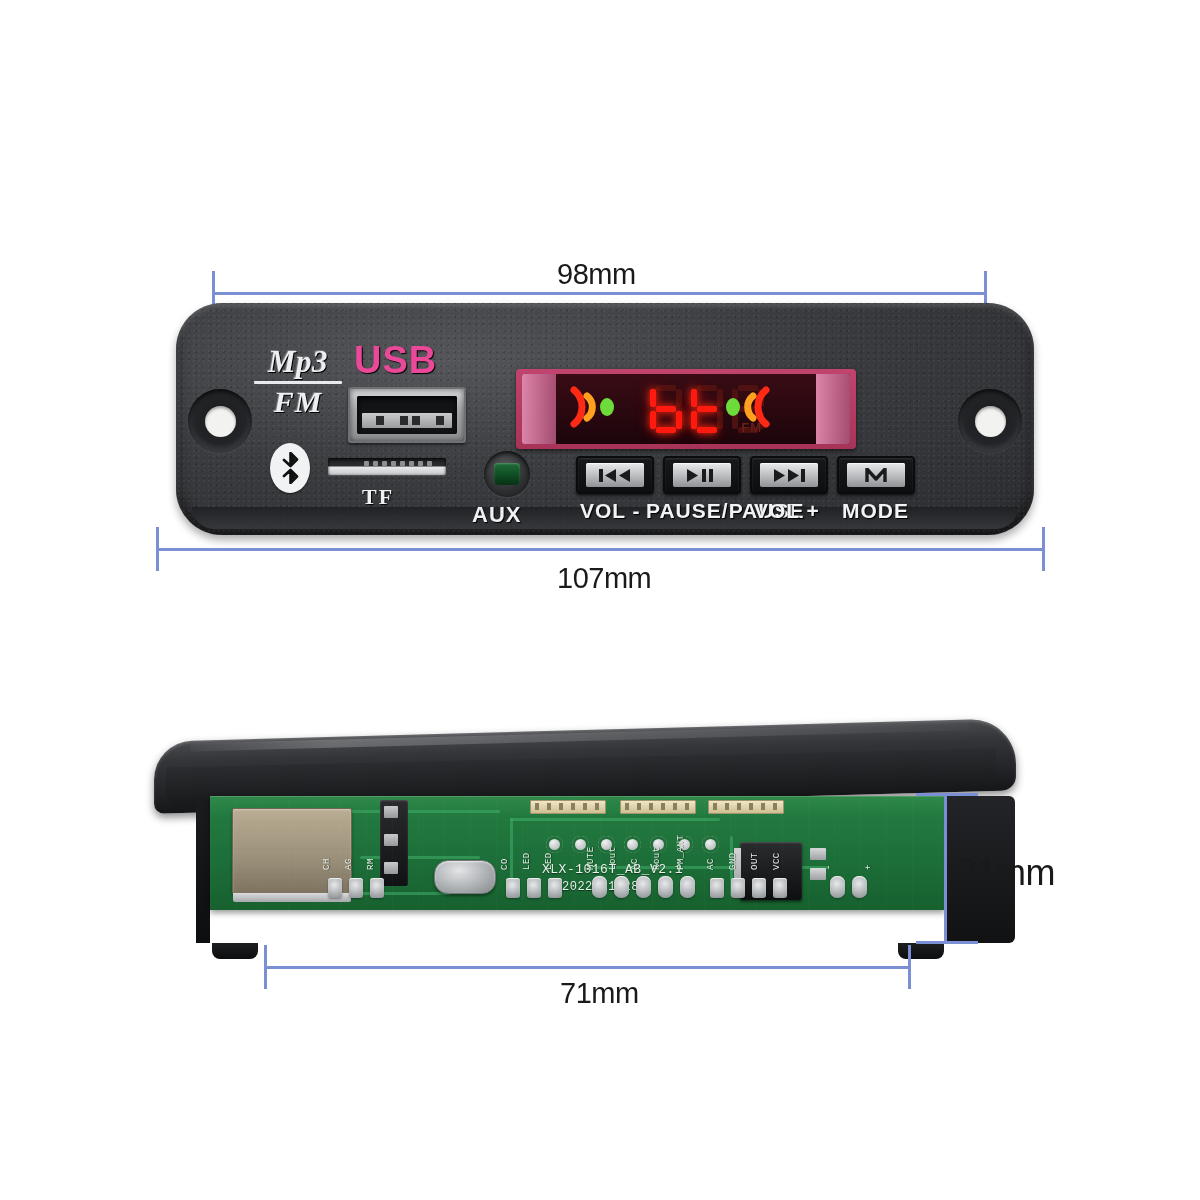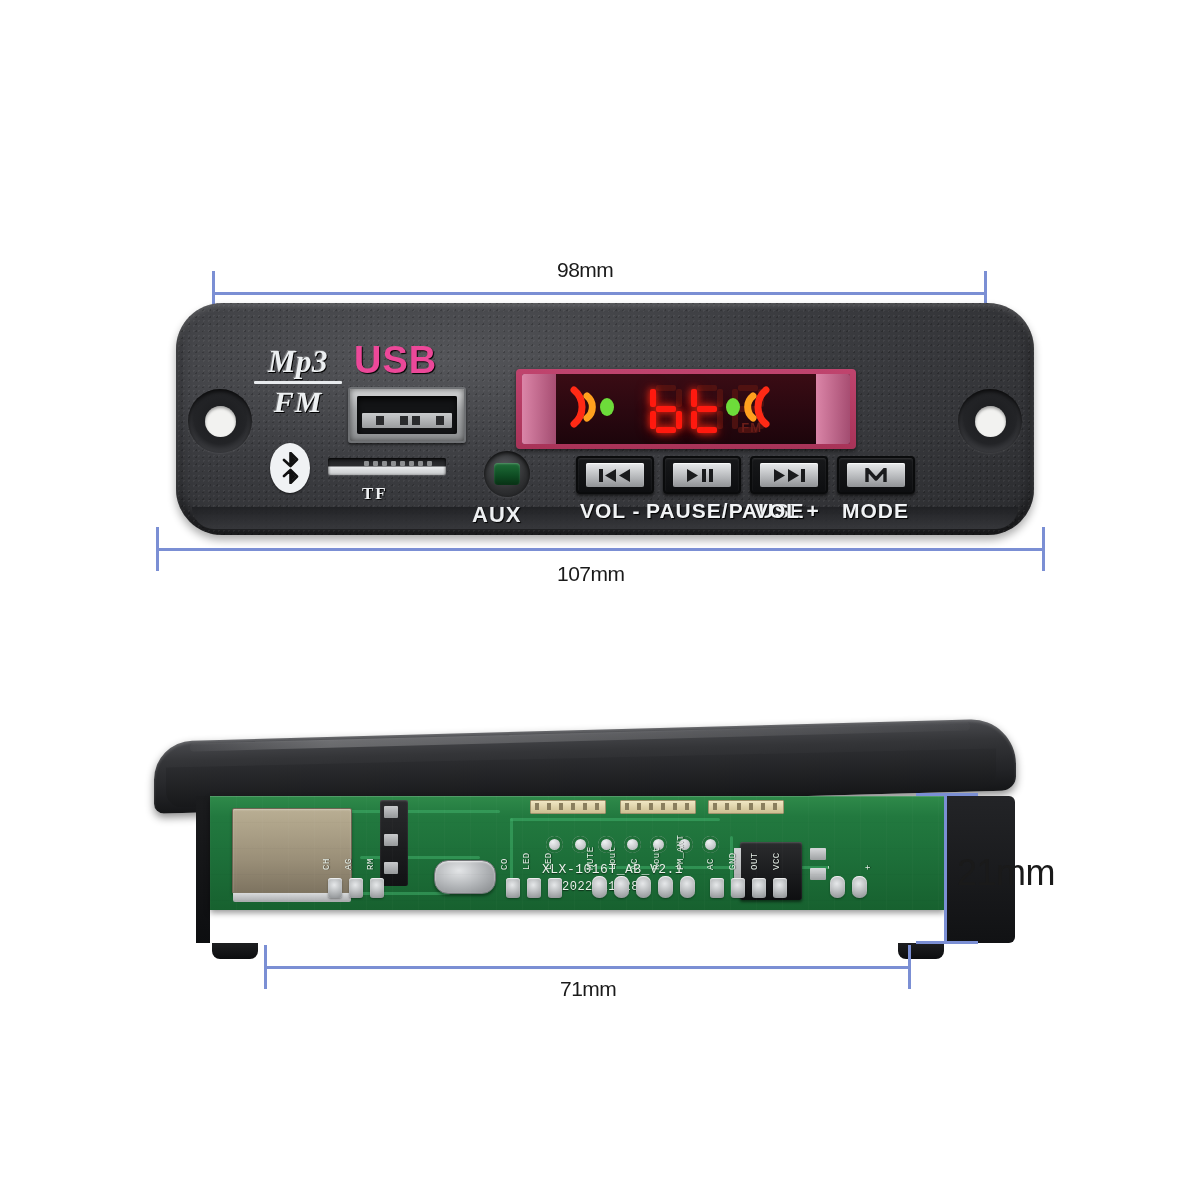--- a/index.html
+++ b/index.html
@@ -15,21 +15,21 @@
   .dim-line-h {
     position: absolute; height: 3px; background: #7b8fd4;
   }
   .dim-line-v {
     position: absolute; width: 3px; background: #7b8fd4;
   }
   .dim-tick-v {
     position: absolute; width: 3px; background: #7b8fd4;
   }
   .dim-label {
-    position: absolute; color: #1a1a1a; font-size: 21px;
+    position: absolute; color: #1a1a1a; font-size: 29px;
     font-family: "Liberation Sans", sans-serif; letter-spacing: -0.5px;
     white-space: nowrap;
   }
   .dim-label.vert { font-size: 36px; }
 
   
   .panel-wrap { position: absolute; left: 176px; top: 303px; width: 858px; height: 232px; }
   .panel-body {
     position: absolute; inset: 0;
     background:
@@ -108,21 +108,21 @@
 
   
   .tf-slot {
     position:absolute; width:118px; height:17px; border-radius:2px;
     background: linear-gradient(#1c1d1f 0%, #2c2d30 45%, #e6e8ea 55%, #c6c8ca 100%);
     box-shadow: inset 0 1px 3px rgba(0,0,0,.9), 0 1px 1px rgba(255,255,255,.12);
     overflow:hidden;
   }
   .tf-slot .teeth { position:absolute; top:3px; left:36px; display:flex; gap:4px; }
   .tf-slot .teeth i { width:5px; height:5px; background:#8d8f91; display:block; border-radius:1px;}
-  .tf-label { position:absolute; color:#eef0f2; font-weight:bold; font-size:17px;
+  .tf-label { position:absolute; color:#eef0f2; font-weight:bold; font-size:22px;
     letter-spacing:2px; font-family:"Liberation Serif", serif;
     text-shadow:1px 1px 1px #000;}
 
   
   .aux-jack {
     position:absolute; width:46px; height:46px; border-radius:50%;
     background: radial-gradient(circle at 45% 38%, #5a5c60 0%, #303133 55%, #1b1c1e 100%);
     box-shadow: inset 0 2px 4px rgba(0,0,0,.8), 0 1px 2px rgba(255,255,255,.09);
     display:flex; align-items:center; justify-content:center;
   }

